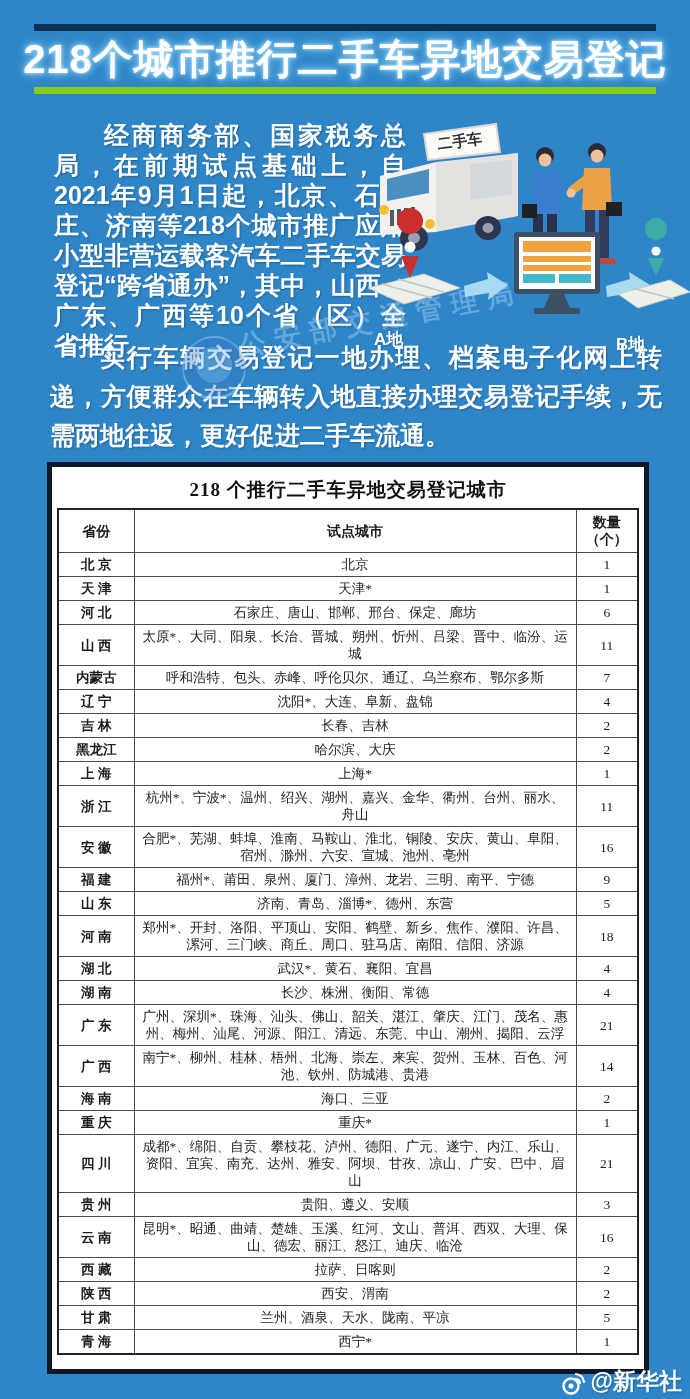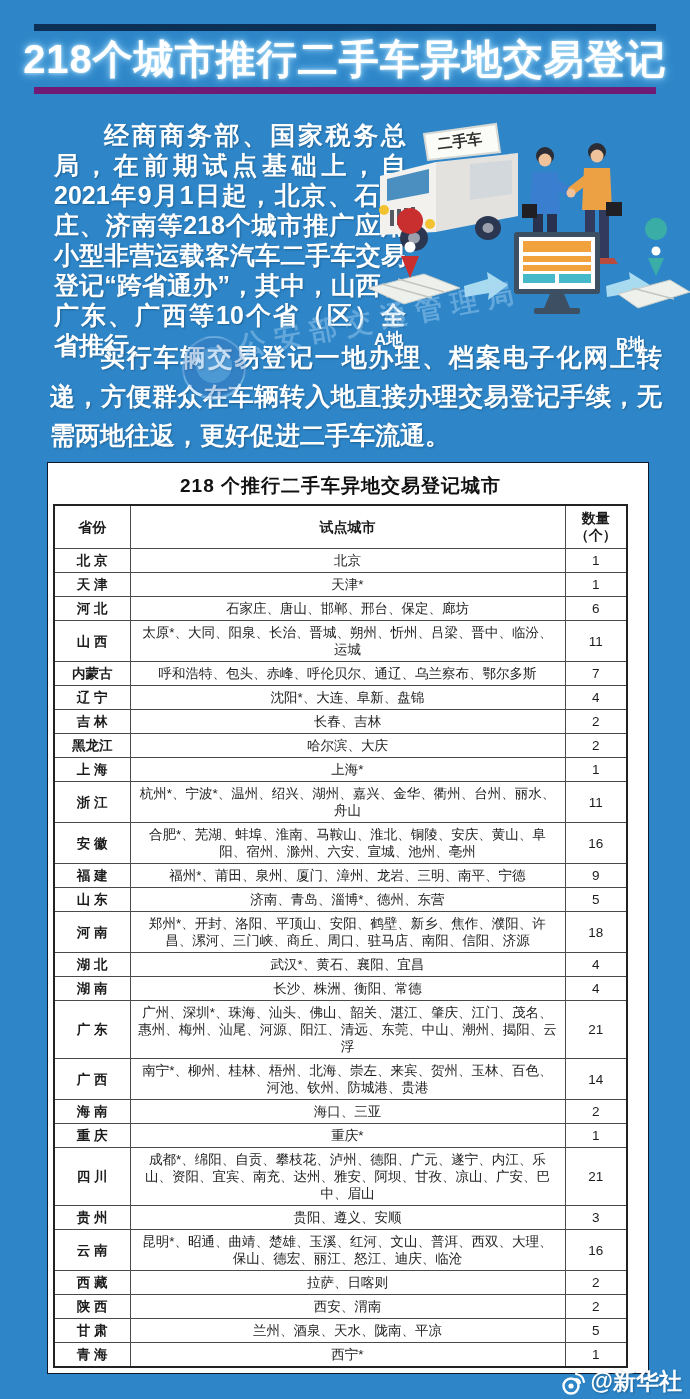--- a/index.html
+++ b/index.html
@@ -4,21 +4,21 @@
 <style>
   html,body{margin:0;padding:0;}
   body{
     width:690px;height:1399px;overflow:hidden;position:relative;
     background:#2e86c8;
     font-family:"Liberation Sans","DejaVu Sans",sans-serif;
   }
   
   .banner{
     position:absolute;left:34px;right:34px;top:24px;height:70px;
-    border-top:7px solid #0d3156;border-bottom:7px solid #701a75;
+    border-top:7px solid #0d3156;border-bottom:7px solid #84cc16;
     display:flex;align-items:center;justify-content:center;
     box-sizing:border-box;
   }
   .banner-title{
     font-size:40px;font-weight:bold;color:#ffffff;letter-spacing:1px;
     text-shadow:0 0 3px #bfe4fa,0 0 7px #8ecdf2,0 0 12px #6db9ea;
     white-space:nowrap;
   }
   
   .para{
@@ -51,23 +51,23 @@
     position:absolute;color:#fff;font-size:17px;font-weight:bold;
     text-shadow:1px 1px 2px rgba(20,70,110,.5);
     margin-top:28px;
   }
   .label-a{left:8px;top:184px;}
   .label-b{left:250px;top:189px;}
   
   .card{
     position:absolute;left:47px;top:462px;width:602px;height:912px;
     background:#ffffff;box-sizing:border-box;
-    border:1px solid #0f172a;
-    padding:4px 20px 0 5px;
-    font-family:Liberation Sans, sans-serif;
+    border:5px solid #0f172a;
+    padding:4px 5px 0 5px;
+    font-family:Liberation Serif, serif;
   }
   .card-title{
     text-align:center;font-size:19px;font-weight:bold;color:#111;
     padding:6px 0 5px 0;letter-spacing:1px;
   }
   table.city{
     width:100%;border-collapse:collapse;table-layout:fixed;
     border:2px solid #222;
   }
   table.city th,table.city td{

